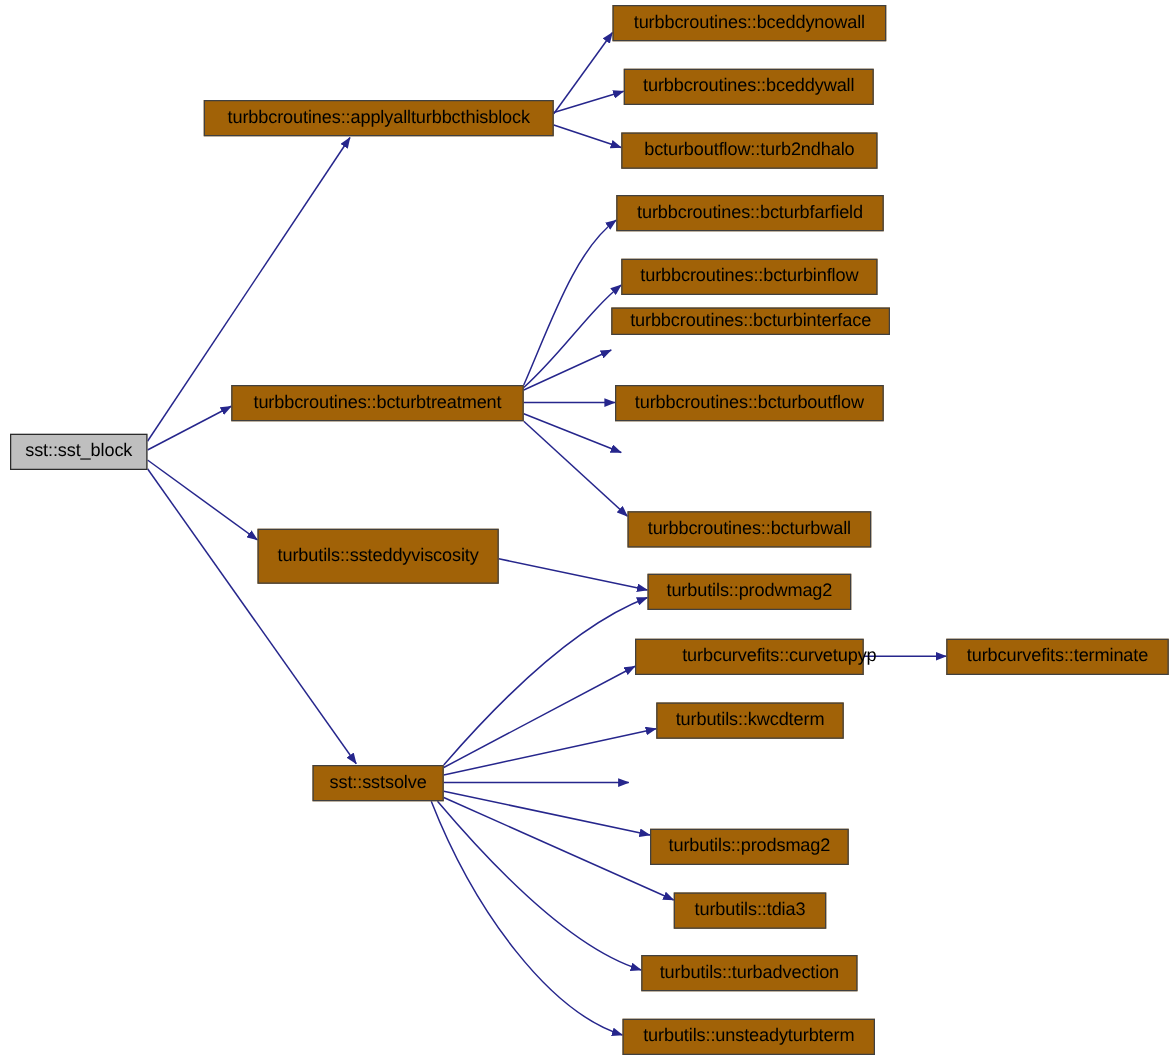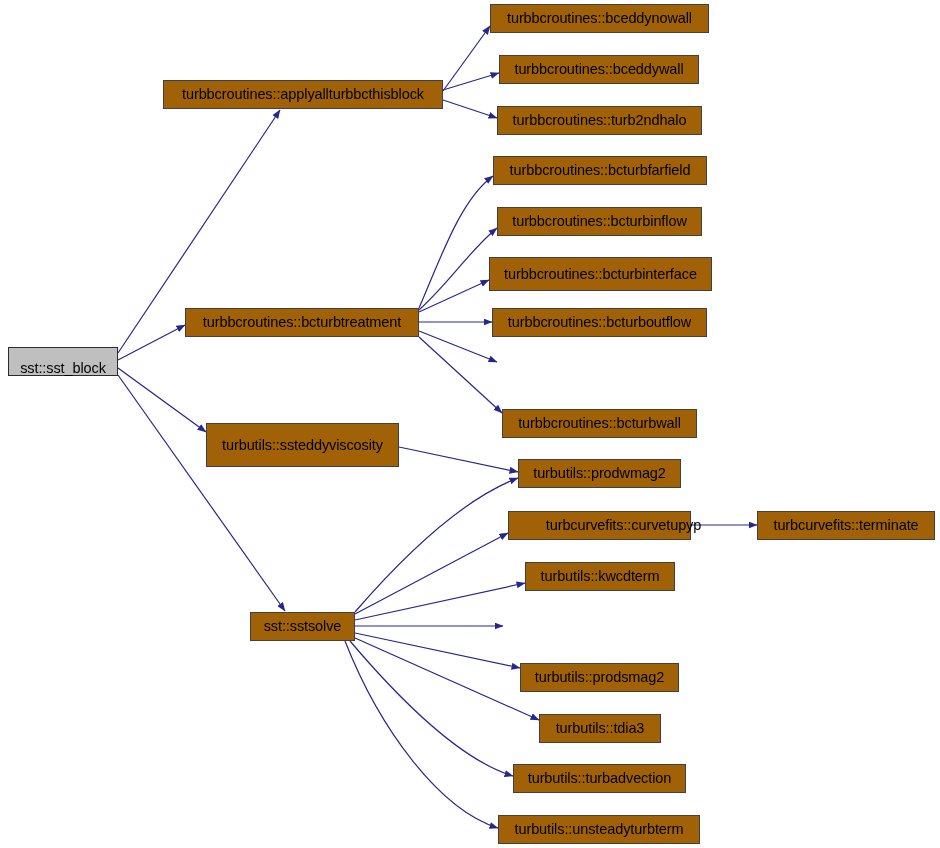--- a/index.html
+++ b/index.html
@@ -44,21 +44,20 @@
     display: flex;
     align-items: center;
     justify-content: center;
     white-space: nowrap;
     letter-spacing: -0.1px;
     cursor: pointer;
   }
   .node.current {
     background: #bfbfbf;
     border-color: #2b2b2b;
-    align-items: flex-end;
   }
   .node-label {
     display: block;
     padding: 0 2px;
   }
 </style>
 </head>
 <body>
 
 <div id="graph-root">
@@ -103,32 +102,32 @@
       <div class="node" style="left: 163px; top: 80px; width: 280px; height: 29px;">
         <span class="node-label">turbbcroutines::applyallturbbcthisblock</span>
       </div>
       <div class="node" style="left: 490px; top: 4px; width: 219px; height: 29px;">
         <span class="node-label">turbbcroutines::bceddynowall</span>
       </div>
       <div class="node" style="left: 499px; top: 55px; width: 200px; height: 29px;">
         <span class="node-label">turbbcroutines::bceddywall</span>
       </div>
       <div class="node" style="left: 497px; top: 106px; width: 205px; height: 29px;">
-        <span class="node-label">turbbcroutines::turb2ndhalo</span>
+        <span class="node-label">bcturboutflow::turb2ndhalo</span>
       </div>
       <div class="node" style="left: 185px; top: 308px; width: 234px; height: 29px;">
         <span class="node-label">turbbcroutines::bcturbtreatment</span>
       </div>
       <div class="node" style="left: 493px; top: 156px; width: 214px; height: 29px;">
         <span class="node-label">turbbcroutines::bcturbfarfield</span>
       </div>
       <div class="node" style="left: 497px; top: 207px; width: 205px; height: 29px;">
         <span class="node-label">turbbcroutines::bcturbinflow</span>
       </div>
-      <div class="node" style="left: 489px; top: 257px; width: 223px; height: 34px; text-align: center;">
+      <div class="node" style="left: 489px; top: 246px; width: 223px; height: 22px; text-align: center;">
         <span class="node-label">turbbcroutines::bcturbinterface</span>
       </div>
       <div class="node" style="left: 492px; top: 308px; width: 215px; height: 29px;">
         <span class="node-label">turbbcroutines::bcturboutflow</span>
       </div>
       <div class="node" style="left: 502px; top: 409px; width: 195px; height: 29px;">
         <span class="node-label">turbbcroutines::bcturbwall</span>
       </div>
       <div class="node" style="left: 206px; top: 423px; width: 193px; height: 44px;">
         <span class="node-label">turbutils::ssteddyviscosity</span>

